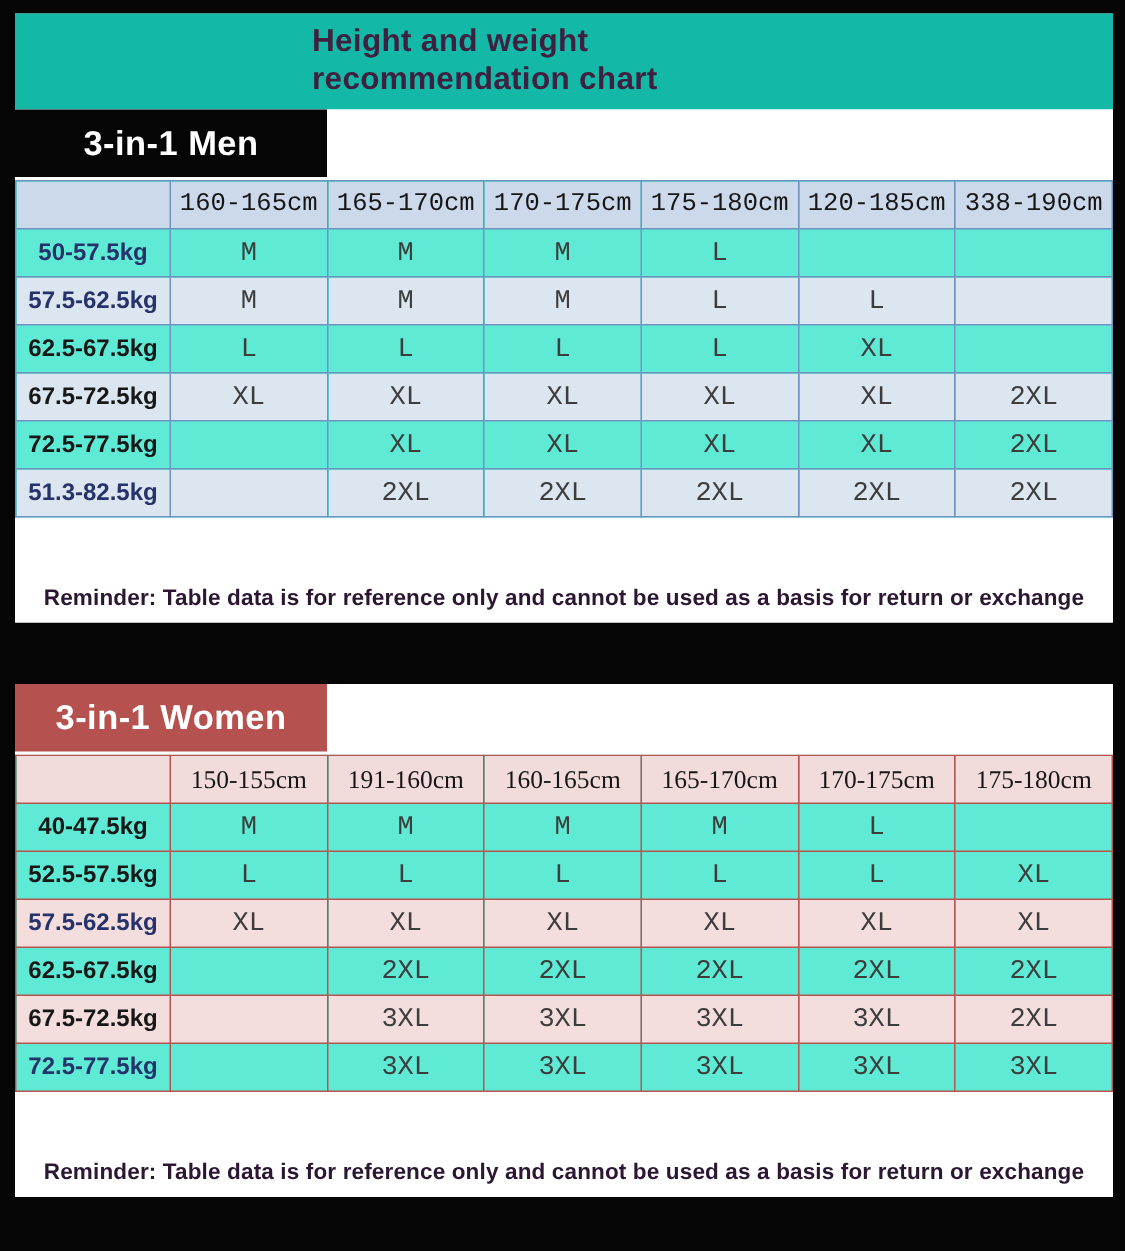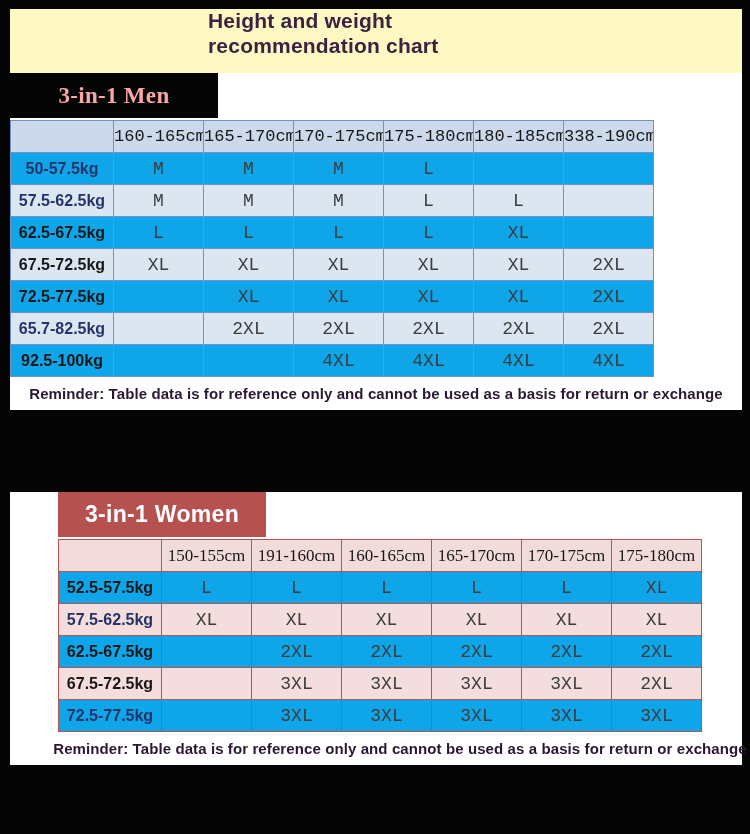--- a/index.html
+++ b/index.html
@@ -6,44 +6,44 @@
   html, body { margin: 0; padding: 0; }
   body {
     width: 750px; height: 834px;
     background: #050505;
     position: relative;
     overflow: hidden;
     font-family: "Liberation Sans", sans-serif;
   }
   .panel { position: absolute; left: 10px; width: 732px; background: #ffffff; }
   .panel-top { top: 9px; }
-  .panel-bottom { top: 492px; padding-left: 48px; }
-
-  .title-area { height: 64px; background: #fef9c3; display: flex; }
+  .panel-bottom { top: 456px; }
+
+  .title-area { height: 64px; background: #14b8a6; display: flex; align-items: center; }
   .title {
     margin: 0; padding-left: 198px;
     font-size: 21px; font-weight: 700; line-height: 1.18;
     color: var(--title-color, #3e2040);
     max-width: 570px; width: 570px; letter-spacing: 0.2px;
   }
   .title-inner { display: inline-block; max-width: 360px; }
 
   .banner-row { height: 47px; background: #fff; position: relative; }
   .banner {
     position: absolute; top: 0; left: 0;
     width: 208px; height: 45px;
     display: flex; align-items: center; justify-content: center;
     font-size: 23px; font-weight: 700; letter-spacing: 0.3px;
   }
-  .banner-men  { background: var(--men-banner-bg, #050505); color: #fca5a5; font-family: Liberation Serif, serif; }
+  .banner-men  { background: var(--men-banner-bg, #050505); color: #ffffff; }
   .banner-women{ background: var(--women-banner-bg, #b5514e); color: #ffffff; }
 
   table.size-table {
     border-collapse: collapse; table-layout: fixed;
-    width: 644px; background: #0ea5e9;
+    width: 732px; background: #5eead4;
   }
   table.size-table col.col-weight { width: 103px; }
   table.size-table th, table.size-table td { height: 32px; padding: 0; overflow: hidden; }
 
   table.men th, table.men td { border: 1px solid var(--men-border, #7193c2); }
   table.men thead th { background: var(--men-header-bg, #ccd9ea); }
   table.men tr.alt td { background: var(--men-alt-row-bg, #dce6f1); }
 
   table.women th, table.women td { border: 1px solid var(--women-border, #b85450); }
   table.women thead th { background: var(--women-header-bg, #f2dcdb); font-family: Liberation Serif, serif; }
@@ -62,21 +62,21 @@
     font-family: "Liberation Sans", sans-serif;
     font-weight: 700; font-size: 16px; text-align: center;
     color: var(--dark-label, #171717); white-space: nowrap;
   }
   td.weight.navy { color: var(--navy-label, #26336b); }
 
   .reminder {
     height: 33px; background: #fff;
     display: flex; align-items: center; justify-content: center;
     font-weight: 700; font-size: 15px; letter-spacing: 0.1px;
-    color: #2c1732; white-space: nowrap;
+    color: #2c1732; white-space: nowrap; margin-top: 37px;
   }
 </style>
 </head>
 <body style="background: rgb(5, 5, 5);">
 
 <section class="panel panel-top">
   <header class="title-area">
     <h1 class="title"><span class="title-inner">Height and weight recommendation chart</span></h1>
   </header>
   <div class="banner-row">
@@ -94,21 +94,21 @@
         <col>
         <col>
       </colgroup>
       <thead>
         <tr>
           <th></th>
           <th class="height">160-165cm</th>
           <th class="height">165-170cm</th>
           <th class="height">170-175cm</th>
           <th class="height">175-180cm</th>
-          <th class="height">180-185cm</th>
+          <th class="height">120-185cm</th>
           <th class="height">338-190cm</th>
         </tr>
       </thead>
       <tbody>
         <tr>
           <td class="weight navy">50-57.5kg</td>
           <td class="size">M</td>
           <td class="size">M</td>
           <td class="size">M</td>
           <td class="size">L</td>
@@ -145,36 +145,27 @@
         <tr>
           <td class="weight">72.5-77.5kg</td>
           <td class="size"></td>
           <td class="size">XL</td>
           <td class="size">XL</td>
           <td class="size">XL</td>
           <td class="size">XL</td>
           <td class="size">2XL</td>
         </tr>
         <tr class="alt">
-          <td class="weight navy">65.7-82.5kg</td>
-          <td class="size"></td>
-          <td class="size">2XL</td>
-          <td class="size">2XL</td>
-          <td class="size">2XL</td>
-          <td class="size">2XL</td>
-          <td class="size">2XL</td>
-        </tr>
-        <tr>
-          <td class="weight">92.5-100kg</td>
-          <td class="size"></td>
-          <td class="size"></td>
-          <td class="size">4XL</td>
-          <td class="size">4XL</td>
-          <td class="size">4XL</td>
-          <td class="size">4XL</td>
+          <td class="weight navy">51.3-82.5kg</td>
+          <td class="size"></td>
+          <td class="size">2XL</td>
+          <td class="size">2XL</td>
+          <td class="size">2XL</td>
+          <td class="size">2XL</td>
+          <td class="size">2XL</td>
         </tr>
       </tbody>
     </table>
   <div class="reminder">Reminder: Table data is for reference only and cannot be used as a basis for return or exchange</div>
 </section>
 
 <section class="panel panel-bottom">
   <div class="banner-row">
     <div class="banner banner-women">
       <span>3-in-1 Women</span>
@@ -196,20 +187,29 @@
           <th class="height">150-155cm</th>
           <th class="height">191-160cm</th>
           <th class="height">160-165cm</th>
           <th class="height">165-170cm</th>
           <th class="height">170-175cm</th>
           <th class="height">175-180cm</th>
         </tr>
       </thead>
       <tbody>
         <tr>
+          <td class="weight">40-47.5kg</td>
+          <td class="size">M</td>
+          <td class="size">M</td>
+          <td class="size">M</td>
+          <td class="size">M</td>
+          <td class="size">L</td>
+          <td class="size"></td>
+        </tr>
+        <tr>
           <td class="weight">52.5-57.5kg</td>
           <td class="size">L</td>
           <td class="size">L</td>
           <td class="size">L</td>
           <td class="size">L</td>
           <td class="size">L</td>
           <td class="size">XL</td>
         </tr>
         <tr class="alt">
           <td class="weight navy">57.5-62.5kg</td>

